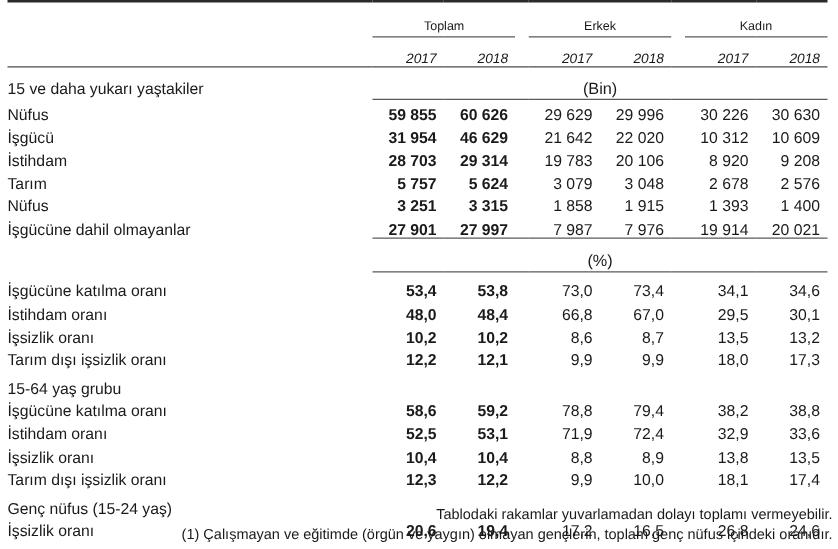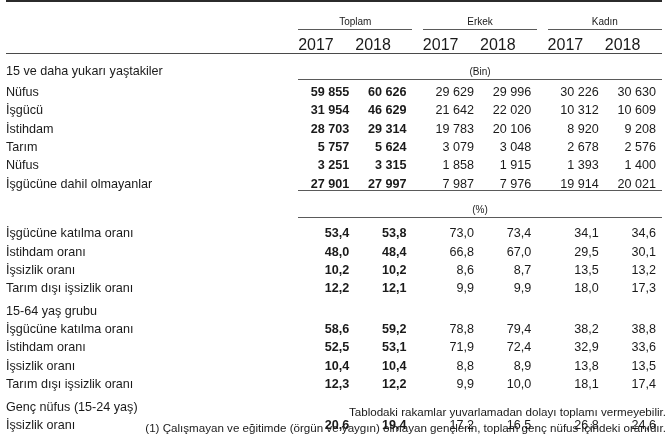--- a/index.html
+++ b/index.html
@@ -59,32 +59,34 @@
   .grouphdr td.gh {
     text-align: center;
     border-bottom: 1px solid #5a5a5a;
     font-size: 10px;
     padding-bottom: 2px;
   }
 
   
   .yearhdr td { height: 20px; padding-top: 3px; }
   .yearhdr td.yr {
+    text-align: right;
     padding-right: 6px;
-    font-size: 16px;
+    font-size: 11px;
+    font-style: italic;
   }
 
   
   .unit td {
     height: 19px;
     padding-top: 2px;
   }
   .unit td.unit-cell {
     text-align: center;
-    font-size: 10px;
+    font-size: 13px;
     border-bottom: 1px solid #5a5a5a;
     padding-bottom: 2px;
   }
   .unit td.unit-cell.topline { border-top: 1px solid #5a5a5a; }
   .unit td.lbl {
     font-size: 12.6px;
     padding-bottom: 2px;
   }
   .unit.spacer-above td { padding-top: 5px; }
 

